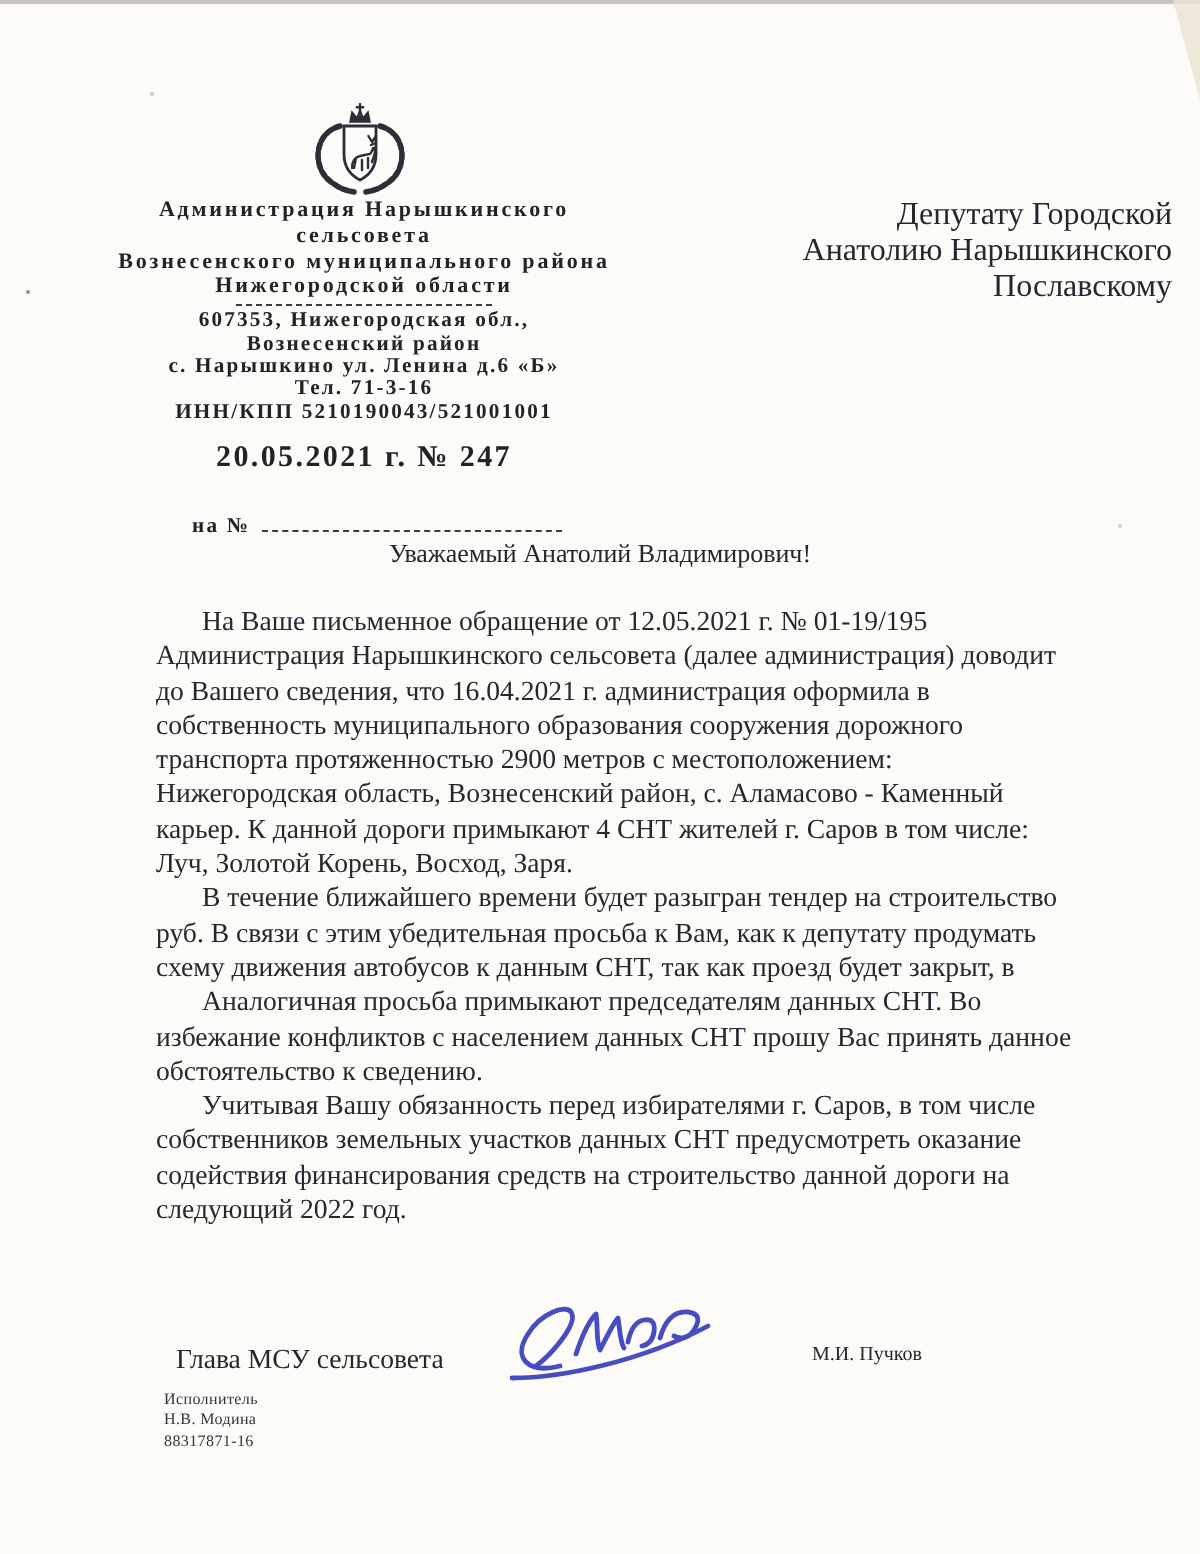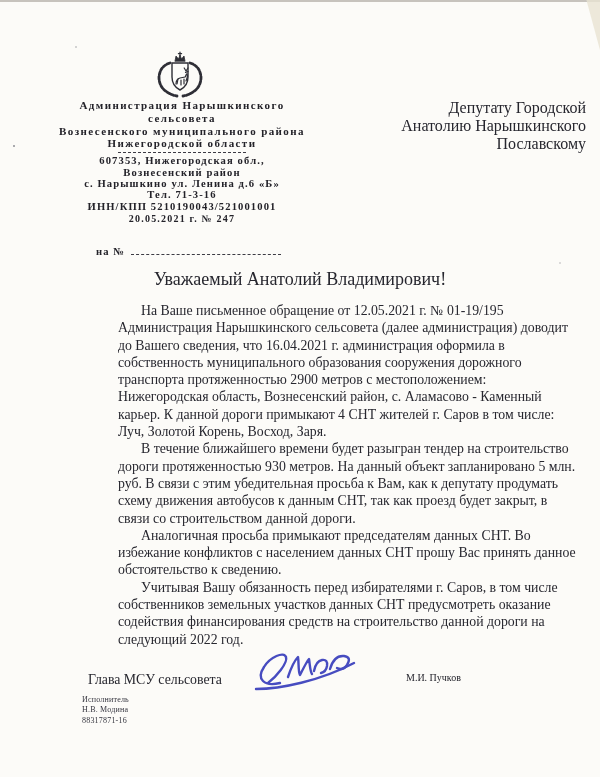--- a/index.html
+++ b/index.html
@@ -15,29 +15,29 @@
   .scan-topline{position:absolute;top:0;left:0;right:0;height:2px;background:#aaa59c;opacity:.65;}
   .scan-corner{position:absolute;top:0;right:0;width:16px;height:50px;background:#e9e3d2;clip-path:polygon(100% 0,15% 0,100% 100%);opacity:.8;}
   .speck{position:absolute;width:2px;height:2px;border-radius:50%;background:rgba(55,55,70,.55);}
 
   .emblem{position:absolute;left:148px;top:50px;width:64px;height:56px;}
 
   .sender{position:absolute;left:36px;top:99px;width:292px;text-align:center;color:#232229;}
   .org-line{font-weight:700;font-size:11px;letter-spacing:1.4px;line-height:12.8px;}
   .divider{width:128px;margin:2px auto 2px;border-top:1.5px dashed #3c3b44;height:0;}
   .contact-line{font-weight:700;font-size:10.6px;letter-spacing:1.1px;line-height:11.4px;}
-  .date-line{font-weight:600;font-size:10px;letter-spacing:1.2px;line-height:11.6px;margin-top:1px;}
+  .date-line{font-weight:600;font-size:15px;letter-spacing:1.2px;line-height:11.6px;margin-top:12px;}
   .ref-line{font-weight:700;font-size:10.6px;letter-spacing:1.1px;text-align:left;padding-left:60px;margin-top:20px;}
   .ref-underline{display:inline-block;width:150px;border-bottom:1.6px dashed #3c3b44;height:9px;margin-left:6px;}
 
   .recipient{position:absolute;left:330px;top:99px;width:256px;text-align:right;font-size:16px;line-height:18px;color:#26262e;}
 
-  .salutation{position:absolute;left:0;top:269px;width:600px;text-align:center;font-size:18px;color:#26262e;}
+  .salutation{position:absolute;left:0;top:269px;width:600px;text-align:center;font-size:13px;color:#26262e;}
 
-  .letter-body{position:absolute;left:78px;top:302px;width:472px;font-size:13.8px;color:#27272f;margin-left:40px;}
+  .letter-body{position:absolute;left:78px;top:302px;width:472px;font-size:13.8px;color:#27272f;}
   .bline{line-height:17.3px;white-space:nowrap;}
   .bline.ind{padding-left:23px;}
 
   .sign-title{position:absolute;left:88px;top:672px;font-size:13.8px;}
   .sign-name{position:absolute;left:406px;top:672px;font-size:10px;}
   .signature{position:absolute;left:250px;top:643px;width:112px;height:54px;}
 
   .footer{position:absolute;left:82px;top:695px;font-size:8px;line-height:10.3px;color:#34343e;letter-spacing:.2px;}
 </style>
 </head>
@@ -94,24 +94,22 @@
   <div class="letter-body">
       <div class="bline ind">На Ваше письменное обращение от 12.05.2021 г. № 01-19/195</div>
       <div class="bline">Администрация Нарышкинского сельсовета (далее администрация) доводит</div>
       <div class="bline">до Вашего сведения, что 16.04.2021 г. администрация оформила в</div>
       <div class="bline">собственность муниципального образования сооружения дорожного</div>
       <div class="bline">транспорта протяженностью 2900 метров с местоположением:</div>
       <div class="bline">Нижегородская область, Вознесенский район, с. Аламасово - Каменный</div>
       <div class="bline">карьер. К данной дороги примыкают 4 СНТ жителей г. Саров в том числе:</div>
       <div class="bline">Луч, Золотой Корень, Восход, Заря.</div>
       <div class="bline ind">В течение ближайшего времени будет разыгран тендер на строительство</div>
-      <div class="bline">дороги протяженностью 930 метров. На данный объект запланировано 5 млн.</div>
       <div class="bline">руб. В связи с этим убедительная просьба к Вам, как к депутату продумать</div>
       <div class="bline">схему движения автобусов к данным СНТ, так как проезд будет закрыт, в</div>
-      <div class="bline">связи со строительством данной дороги.</div>
       <div class="bline ind">Аналогичная просьба примыкают председателям данных СНТ. Во</div>
       <div class="bline">избежание конфликтов с населением данных СНТ прошу Вас принять данное</div>
       <div class="bline">обстоятельство к сведению.</div>
       <div class="bline ind">Учитывая Вашу обязанность перед избирателями г. Саров, в том числе</div>
       <div class="bline">собственников земельных участков данных СНТ предусмотреть оказание</div>
       <div class="bline">содействия финансирования средств на строительство данной дороги на</div>
       <div class="bline">следующий 2022 год.</div>
     </div>
 
   <div class="sign-title">Глава МСУ сельсовета</div>

